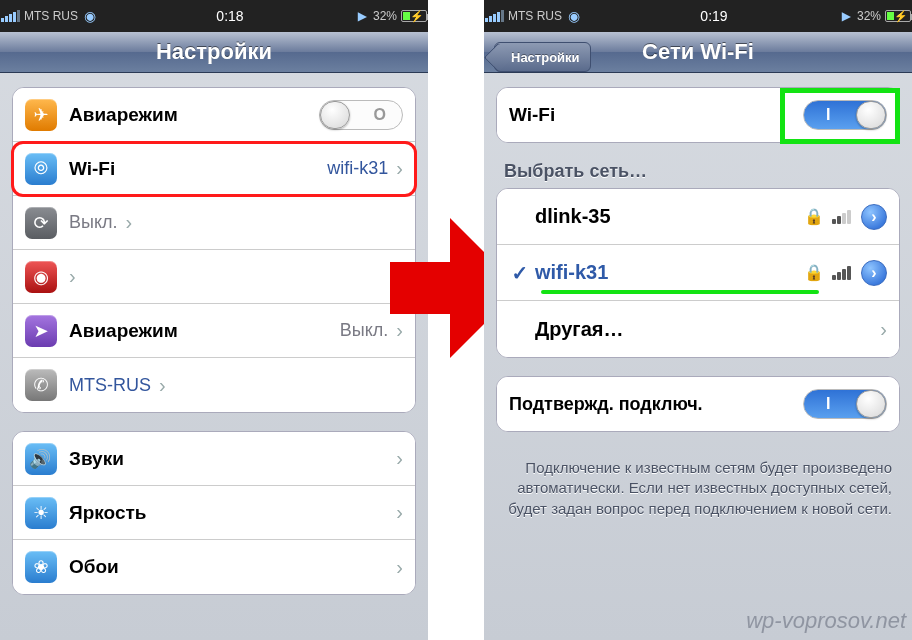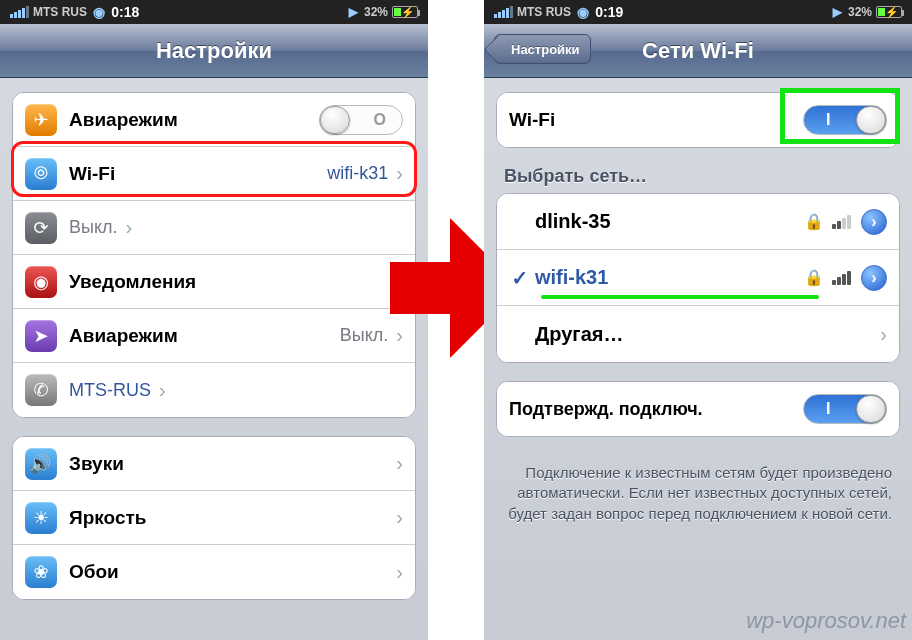--- a/index.html
+++ b/index.html
@@ -12,39 +12,39 @@
   .phone {
     position: absolute; top: 0; width: 428px; height: 640px;
     background: linear-gradient(#d7dbe1, #c7ccd4);
     overflow: hidden;
   }
   #phone-left { left: 0; }
   #phone-right { left: 484px; }
 
   
   .status {
-    height: 24px; background: #222; color: #ccc;
-    display: flex; align-items: center; font-size: 12px; font-weight: bold;
-    padding: 0 10px;
+    height: 32px; background: #222; color: #ccc;
+    display: flex; align-items: center; font-size: 12px; font-weight: normal;
+    padding: 0 1px;
   }
   .status .bars { display: inline-flex; gap: 1px; align-items: flex-end; margin-right: 4px; }
   .status .bars span { width: 3px; background: #9cf; display: inline-block; }
   .status .carrier { margin-right: 6px; }
   .status .wifi-arc { margin-right: 6px; color:#9cf; font-size:14px; line-height:1;}
-  .status .clock { flex: 1; text-align: left; color: #fff; font-size:14px;}
+  .status .clock { flex: 1; text-align: center; color: #fff; font-size:14px;}
   .status .play { color:#9cf; margin-right:6px;}
   .status .pct { margin-right: 4px; }
   .status .batt { width: 26px; height: 12px; border: 1px solid #aaa; border-radius: 2px; position: relative; }
   .status .batt::before { content:""; position:absolute; left:1px; top:1px; bottom:1px; width:30%; background:#6f4; }
   .status .batt::after { content:""; position:absolute; right:-3px; top:3px; width:2px; height:6px; background:#aaa; }
   .status .bolt { position:absolute; left:8px; top:-1px; color:#000; font-size:11px; }
 
   
   .nav {
-    height: 54px;
+    height: 41px;
     background: linear-gradient(#b8c1d2, #6b7b9c 50%, #566a8f 51%, #6b7f9f);
     border-bottom: 1px solid #2b3a55;
     display: flex; align-items: center; justify-content: center;
     position: relative;
   }
   .nav .title {
     color: #fff; font-size: 22px; font-weight: bold;
     text-shadow: 0 -1px 0 rgba(0,0,0,.5);
   }
   .nav .back {
@@ -205,21 +205,20 @@
         <div class="value">wifi-k31</div>
         <div class="chev">›</div>
       </div>
       <div class="row">
         <div class="icon ic-hotspot">⟳</div>
         <div class="value gray">Выкл.</div>
         <div class="chev">›</div>
       </div>
       <div class="row">
         <div class="icon ic-notif">◉</div>
-        <div class="label">Уведомления</div>
         <div class="chev">›</div>
       </div>
       <div class="row">
         <div class="icon ic-loc">➤</div>
         <div class="label">Авиарежим</div>
         <div class="value gray">Выкл.</div>
         <div class="chev">›</div>
       </div>
       <div class="row">
         <div class="icon ic-carrier">✆</div>

